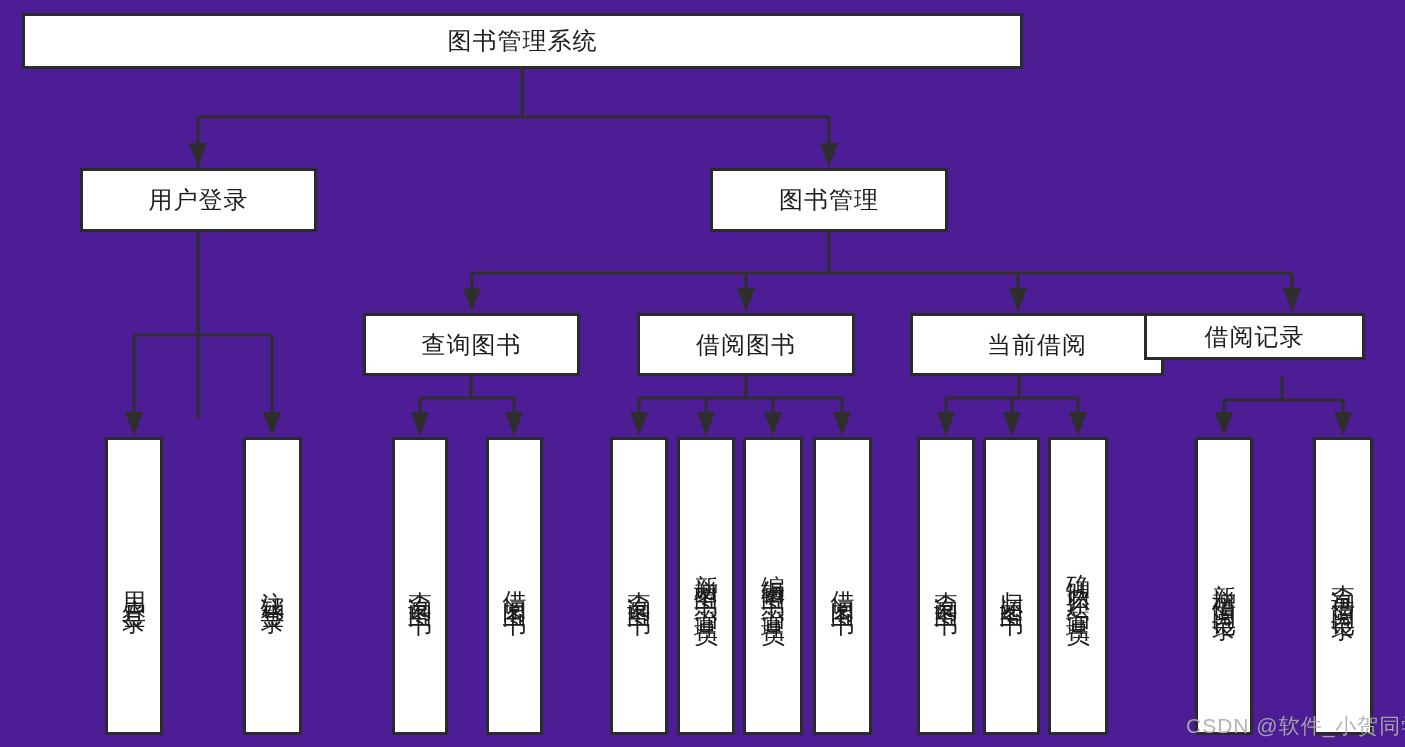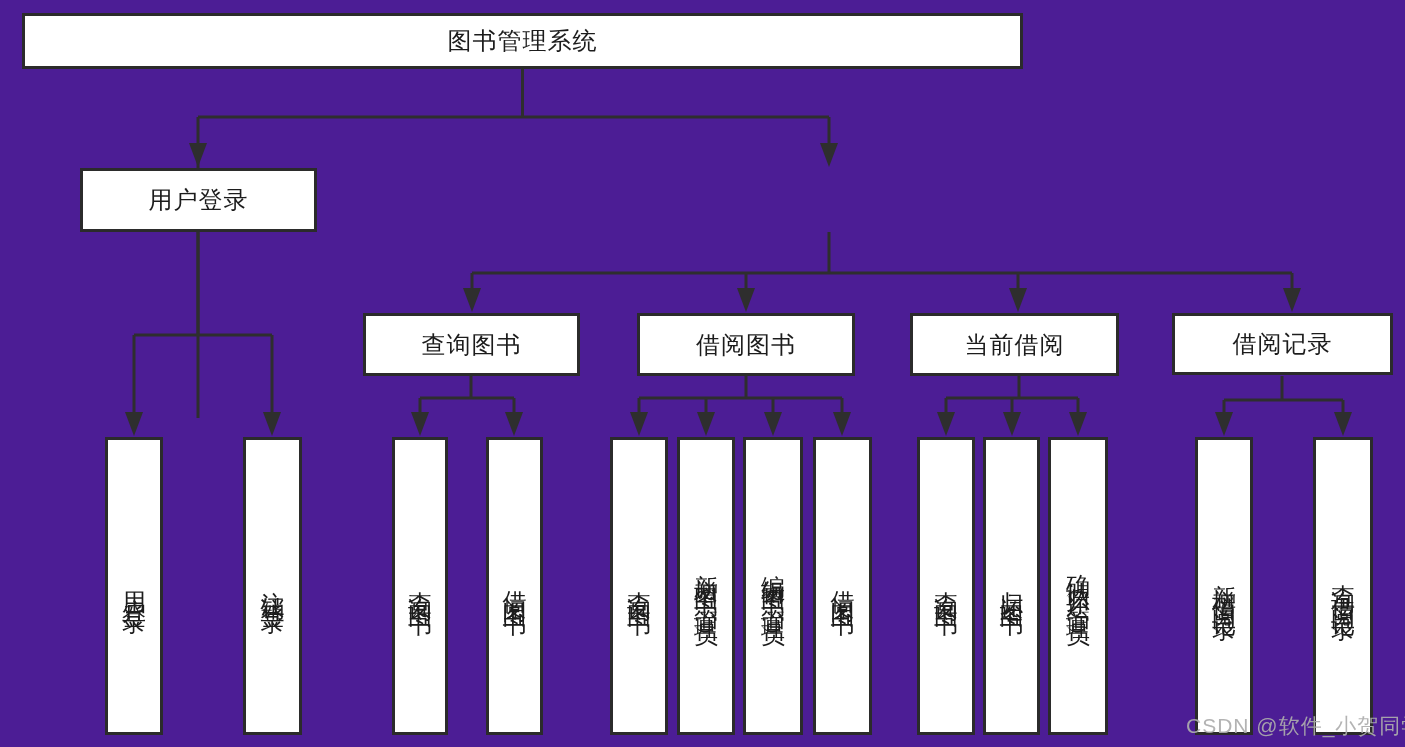--- a/index.html
+++ b/index.html
@@ -95,31 +95,34 @@
     <polygon points="1334,412 1352,412 1343,436"></polygon>
   </svg>
 
   <div class="node" style="left:22px; top:13px; width:1001px; height:56px;">
     <span>图书管理系统</span>
   </div>
 
   <div class="node" style="left:80px; top:168px; width:237px; height:64px;">
     <span>用户登录</span>
   </div>
+  <div class="node" style="left:710px; top:168px; width:238px; height:64px;">
+    <span>图书管理</span>
+  </div>
 
   <div class="node" style="left:363px; top:313px; width:217px; height:63px;">
     <span>查询图书</span>
   </div>
   <div class="node" style="left:637px; top:313px; width:218px; height:63px;">
     <span>借阅图书</span>
   </div>
-  <div class="node" style="left:910px; top:313px; width:209px; height:63px;">
+  <div class="node" style="left:910px; top:313px; width:254px; height:63px;">
     <span>当前借阅</span>
   </div>
-  <div class="node" style="left:1172px; top:313px; width:221px; height:62px;">
+  <div class="node" style="left:1144px; top:313px; width:221px; height:47px;">
     <span>借阅记录</span>
   </div>
 
   <div class="node leaf" style="left:105px; top:437px; width:58px; height:298px;">
     <span class="vtext">用户登录</span>
   </div>
   <div class="node leaf" style="left:243px; top:437px; width:59px; height:298px;">
     <span class="vtext">注销登录</span>
   </div>
   <div class="node leaf" style="left:392px; top:437px; width:56px; height:298px;">

